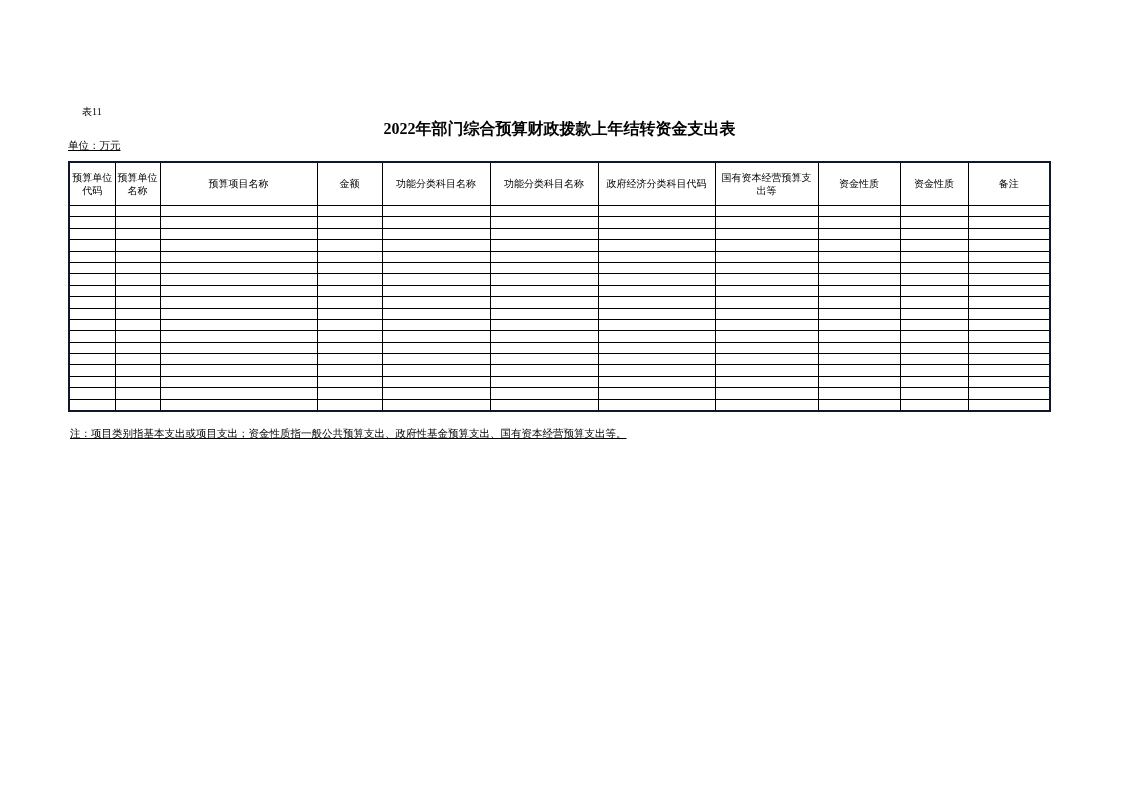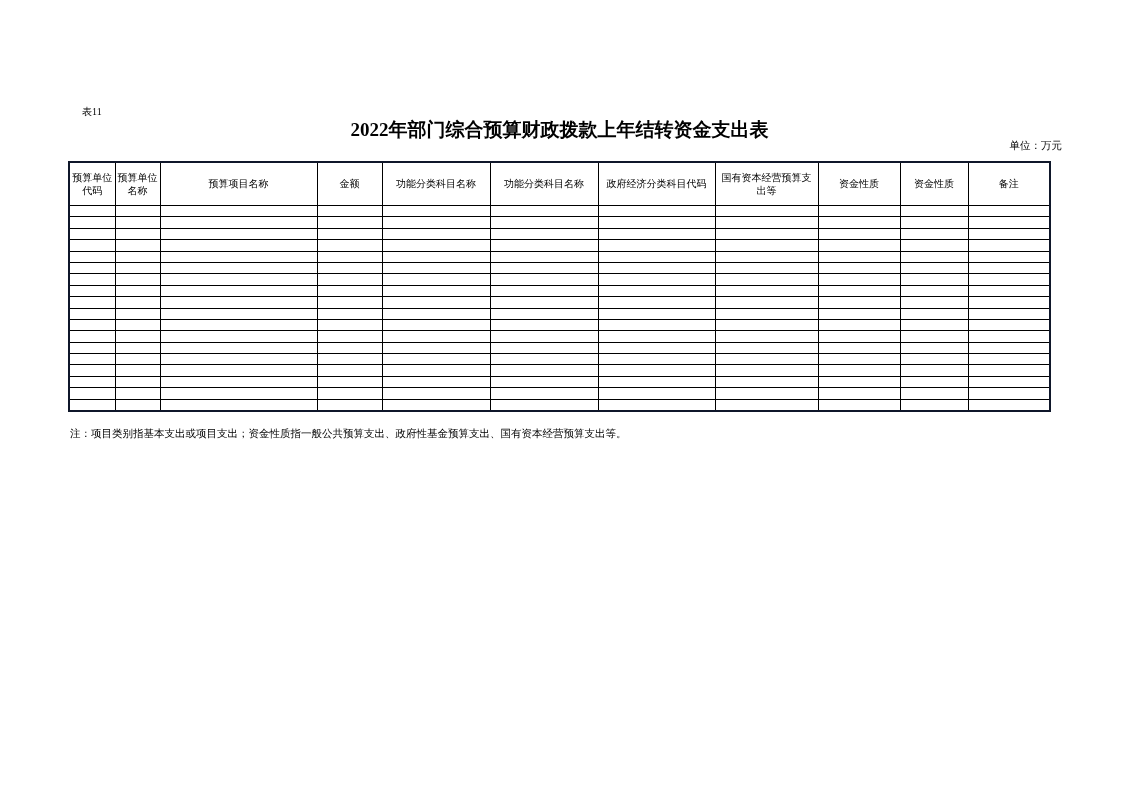--- a/index.html
+++ b/index.html
@@ -23,32 +23,32 @@
     line-height: 1.2;
     margin-left: 7px;
   }
   .doc-title {
     position: absolute;
     left: 68px;
     top: 119px;
     width: 983px;
     margin: 0;
     text-align: center;
-    font-size: 19px;
+    font-size: 16px;
     font-weight: bold;
     line-height: 1.2;
   }
   .unit-label {
     position: absolute;
     left: 68px;
     top: 140px;
     width: 994px;
-    text-align: right;
     font-size: 10.5px;
     line-height: 1.2;
+    text-decoration: underline;
   }
   table.budget-table {
     position: absolute;
     left: 68px;
     top: 161px;
     width: 983px;
     border-collapse: collapse;
     table-layout: fixed;
     border: 2px solid #0f172a;
   }
@@ -73,20 +73,21 @@
     font-size: 9px;
     line-height: 10px;
   }
   .footnote {
     position: absolute;
     left: 70px;
     top: 427px;
     width: 990px;
     font-size: 10.5px;
     line-height: 1.3;
+    text-decoration: underline;
   }
 </style>
 </head>
 <body>
 
 <div class="table-label">表11</div>
 
 <h1 class="doc-title">2022年部门综合预算财政拨款上年结转资金支出表</h1>
 
 <div class="unit-label">单位：万元</div>

